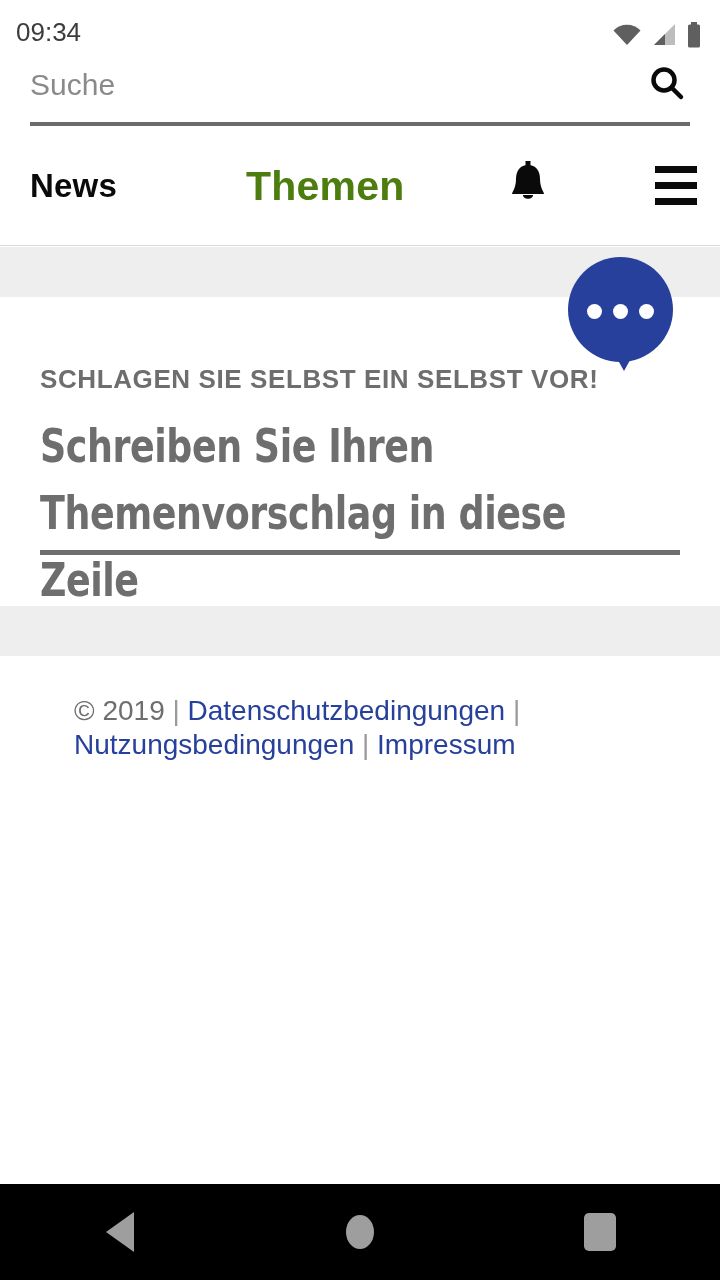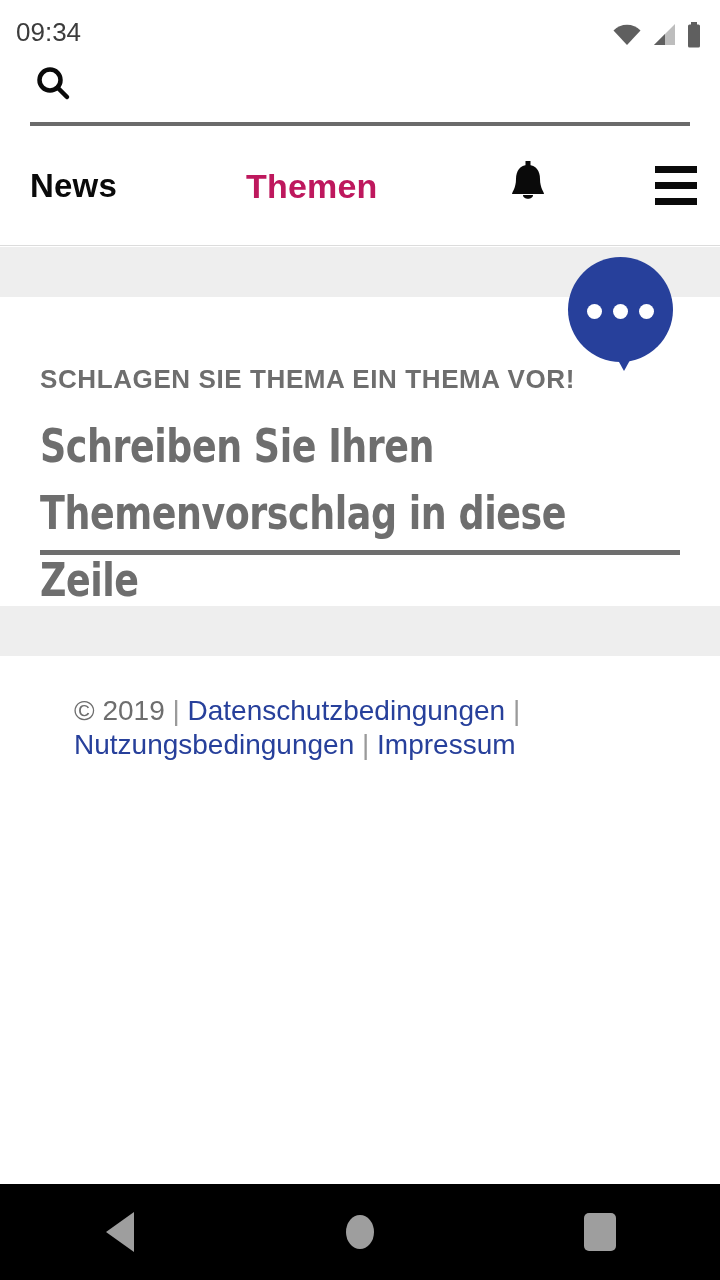--- a/index.html
+++ b/index.html
@@ -56,21 +56,21 @@
     border-bottom:1px solid #dcdcdc;
   }
   .nav-news{
     position:absolute; left:30px; top:50%; transform:translateY(-50%);
     font-size:33px; font-weight:bold; color:#0a0a0a; cursor:pointer;
     letter-spacing:0.2px;
     text-align:right;
   }
   .nav-themen{
     position:absolute; left:246px; top:50%; transform:translateY(-50%);
-    font-size:34px; font-weight:bold; color:#be185d; cursor:pointer;
+    font-size:41px; font-weight:bold; color:#4d7c0f; cursor:pointer;
     letter-spacing:0.2px;
   }
   .nav-bell{
     position:absolute; left:498px; top:50%; transform:translateY(-50%);
     width:60px; height:60px; display:flex; align-items:center; justify-content:center;
     cursor:pointer;
   }
   .nav-burger{
     position:absolute; left:645px; top:50%; transform:translateY(-50%);
     width:62px; height:52px; display:flex; flex-direction:column;
@@ -183,20 +183,21 @@
       <svg width="16" height="26" viewBox="0 0 16 26">
         <rect x="5" y="0" width="6" height="3" fill="#5f5f5f"></rect>
         <rect x="2" y="2.5" width="12" height="23" rx="1.5" fill="#5f5f5f"></rect>
       </svg>
     </span>
   </div>
 </div>
 
 <div class="searchbar">
   <div class="search-inner">
+    <input class="search-input" type="text" placeholder="Suche" style="">
     <button class="search-icon-btn">
       <span>
         <svg width="40" height="40" viewBox="0 0 40 40">
           <circle cx="17" cy="16" r="10.5" fill="none" stroke="#0a0a0a" stroke-width="4.5"></circle>
           <line x1="24.5" y1="23.5" x2="34" y2="33" stroke="#0a0a0a" stroke-width="4.5" stroke-linecap="round"></line>
         </svg>
       </span>
     </button>
   </div>
 </div>
@@ -217,21 +218,21 @@
   <div class="nav-burger">
     <span></span>
     <span></span>
     <span></span>
   </div>
 </div>
 
 <div class="band band-top"></div>
 
 <div class="promo">
-  <div class="promo-kicker">SCHLAGEN SIE THEMA EIN THEMA VOR!</div>
+  <div class="promo-kicker">SCHLAGEN SIE SELBST EIN SELBST VOR!</div>
   <div class="promo-headline">
     <div>Schreiben Sie Ihren</div>
     <div>Themenvorschlag in diese Zeile</div>
   </div>
   <div class="promo-underline"></div>
 </div>
 
 <div class="bubble-wrap">
   <div class="bubble-tail"></div>
   <div class="bubble-circle"></div>

